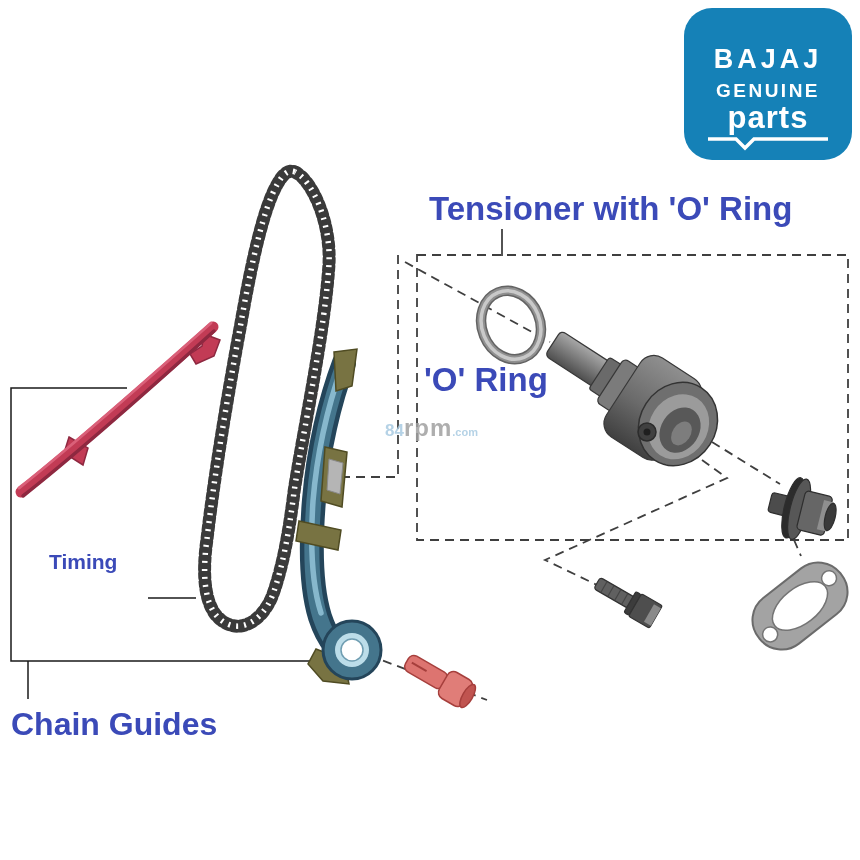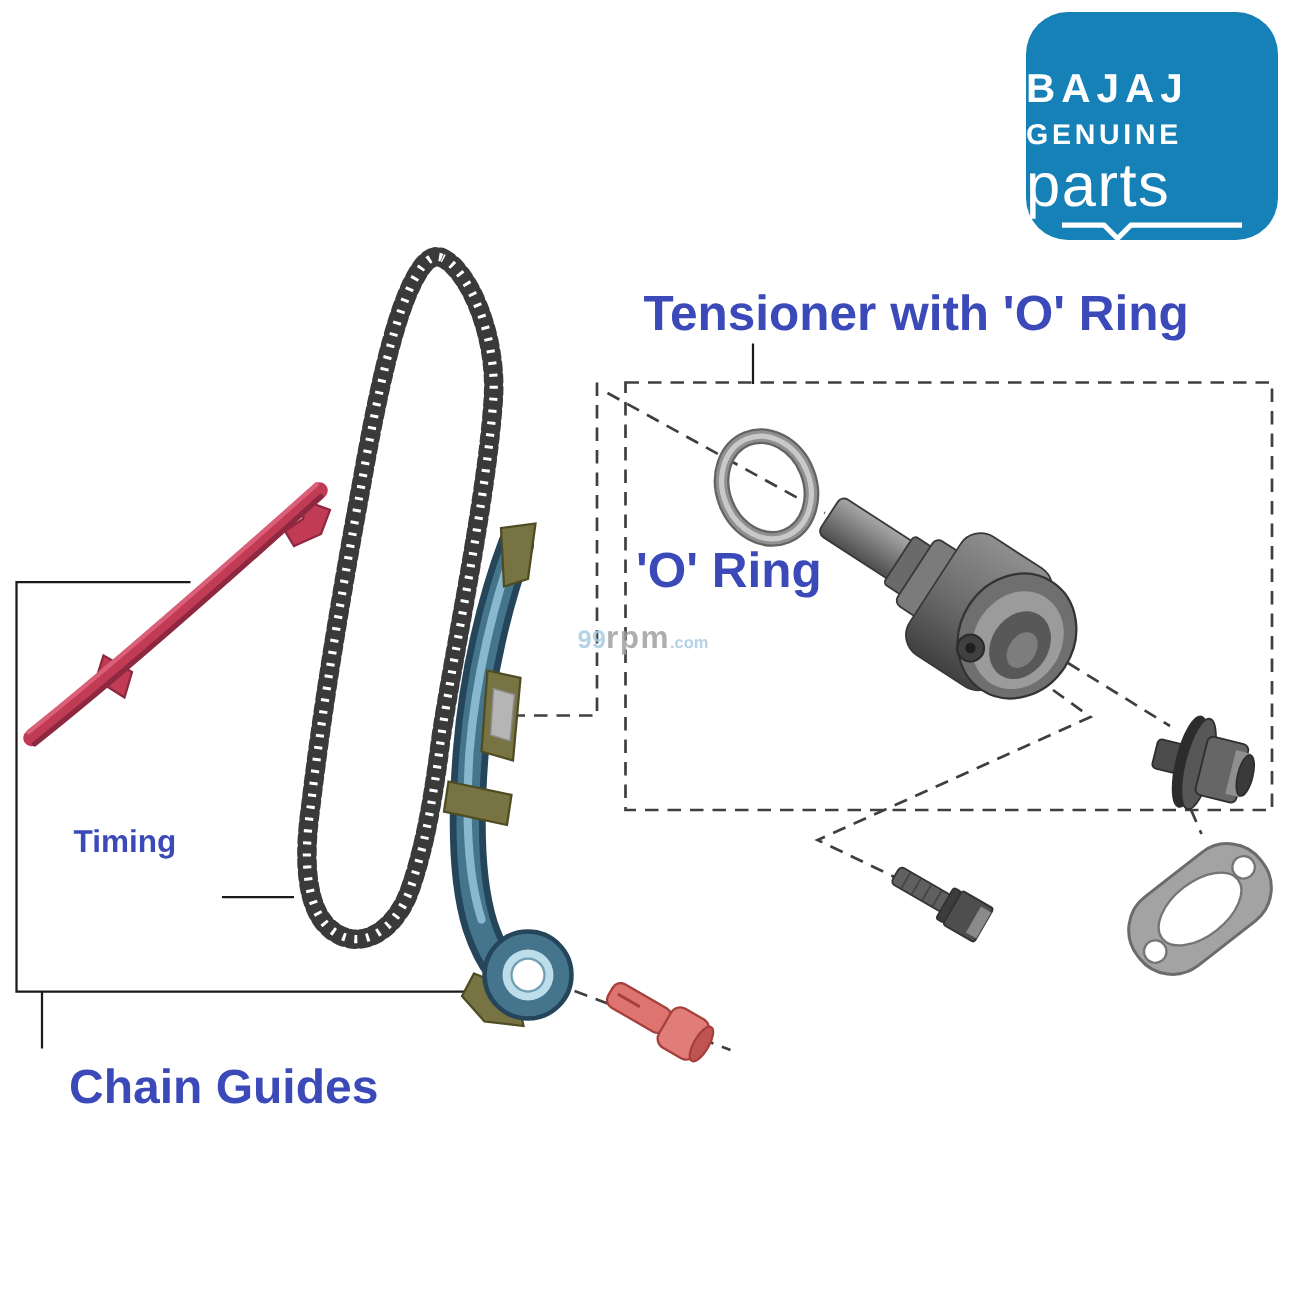--- a/index.html
+++ b/index.html
@@ -2,30 +2,30 @@
 <html style="--page-bg: #ffffff; --label-blue: #3b4ab8; --logo-bg: #1581b7; --logo-text: #ffffff; --watermark-blue: #a9cbe2; --watermark-gray: #a0a0a0; --guide-red: #c23b55; --guide-red-dark: #8e2840; --guide-red-light: #da6079; --guide-blue-outline: #24455a; --guide-blue: #44758c; --guide-blue-light: #8fc0d4; --olive: #787342; --olive-dark: #4f4b22; --bolt-red: #dd7470; --bolt-red-dark: #a63f3c; --metal-light: #a2a2a2; --metal-mid: #787878; --metal-dark: #3c3c3c; --chain-dark: #3a3a3a; --line-dark: #1a1a1a; --dash-gray: #3f3f3f;"><head>
 <meta charset="utf-8">
 <style>
   html,body{margin:0;padding:0;background:#fff;}
   #stage{position:relative;width:860px;height:860px;background:var(--page-bg,#fff);overflow:hidden;
          font-family:"Liberation Sans",sans-serif;}
   .callout{position:absolute;color:var(--label-blue,#3b4ab8);font-weight:600;line-height:1.05;white-space:nowrap;}
   #tensioner-label{left:429px;top:192px;font-size:33px;}
   #oring-label{left:424px;top:363px;font-size:33px;}
   #timing-label{left:49px;top:546px;font-size:21px;line-height:1.55;}
-  #chainguides-label{left:11px;top:708px;font-size:32px;margin-left:35px;}
+  #chainguides-label{left:11px;top:708px;font-size:32px;}
   #watermark{position:absolute;left:385px;top:414px;font-weight:bold;opacity:.85;}
   #watermark .wm-num{color:var(--watermark-blue,#a9cbe2);font-size:17px;}
-  #watermark .wm-name{color:var(--watermark-gray,#a0a0a0);font-size:21px;letter-spacing:1px;}
+  #watermark .wm-name{color:var(--watermark-gray,#a0a0a0);font-size:24px;letter-spacing:1px;}
   #watermark .wm-tld{color:var(--watermark-blue,#a9cbe2);font-size:11px;}
   #bajaj-logo{position:absolute;left:684px;top:8px;width:168px;height:152px;border-radius:28px;
-              background:var(--logo-bg,#1581b7);color:var(--logo-text,#fff);text-align:left;}
+              background:var(--logo-bg,#1581b7);color:var(--logo-text,#fff);text-align:center;}
   #bajaj-logo .brand{margin-top:36px;font-size:27px;font-weight:bold;letter-spacing:4px;}
   #bajaj-logo .genuine{margin-top:5px;font-size:19px;letter-spacing:2.5px;font-weight:bold;}
-  #bajaj-logo .partsword{margin-top:-2px;font-size:41px;font-weight:normal;letter-spacing:1px;}
+  #bajaj-logo .partsword{margin-top:-2px;font-size:31px;font-weight:bold;letter-spacing:1px;}
   svg{position:absolute;left:0;top:0;}
 </style>
 </head>
 <body>
 
 <div id="stage">
 
   <svg width="860" height="860" viewBox="0 0 860 860">
     <defs>
       <linearGradient id="gradMetal" x1="0" y1="0" x2="0" y2="1">
@@ -138,21 +138,21 @@
 
     <g transform="translate(407,661) rotate(30)" style="stroke:var(--bolt-red-dark);" stroke-width="1.5">
       <rect x="0" y="-9" width="44" height="18" rx="6" style="fill:var(--bolt-red);"></rect>
       <rect x="42" y="-15" width="28" height="30" rx="7" fill="#e07d78"></rect>
       <ellipse cx="70" cy="0" rx="5" ry="13" fill="#c05450"></ellipse>
       <line x1="5" y1="-1" x2="22" y2="-1" stroke="#a63f3c" stroke-width="2"></line>
     </g>
   </svg>
 
   <div id="watermark">
-    <span class="wm-num">99</span><span class="wm-name">rpm</span><span class="wm-tld">.com</span>
+    <span class="wm-num">84</span><span class="wm-name">rpm</span><span class="wm-tld">.com</span>
   </div>
 
   <div id="oring-label" class="callout">'O' Ring</div>
   <div id="tensioner-label" class="callout">Tensioner with 'O' Ring</div>
   <div id="timing-label" class="callout">
     <div>Timing</div>
   </div>
   <div id="chainguides-label" class="callout">Chain Guides</div>
 
   <div id="bajaj-logo">

